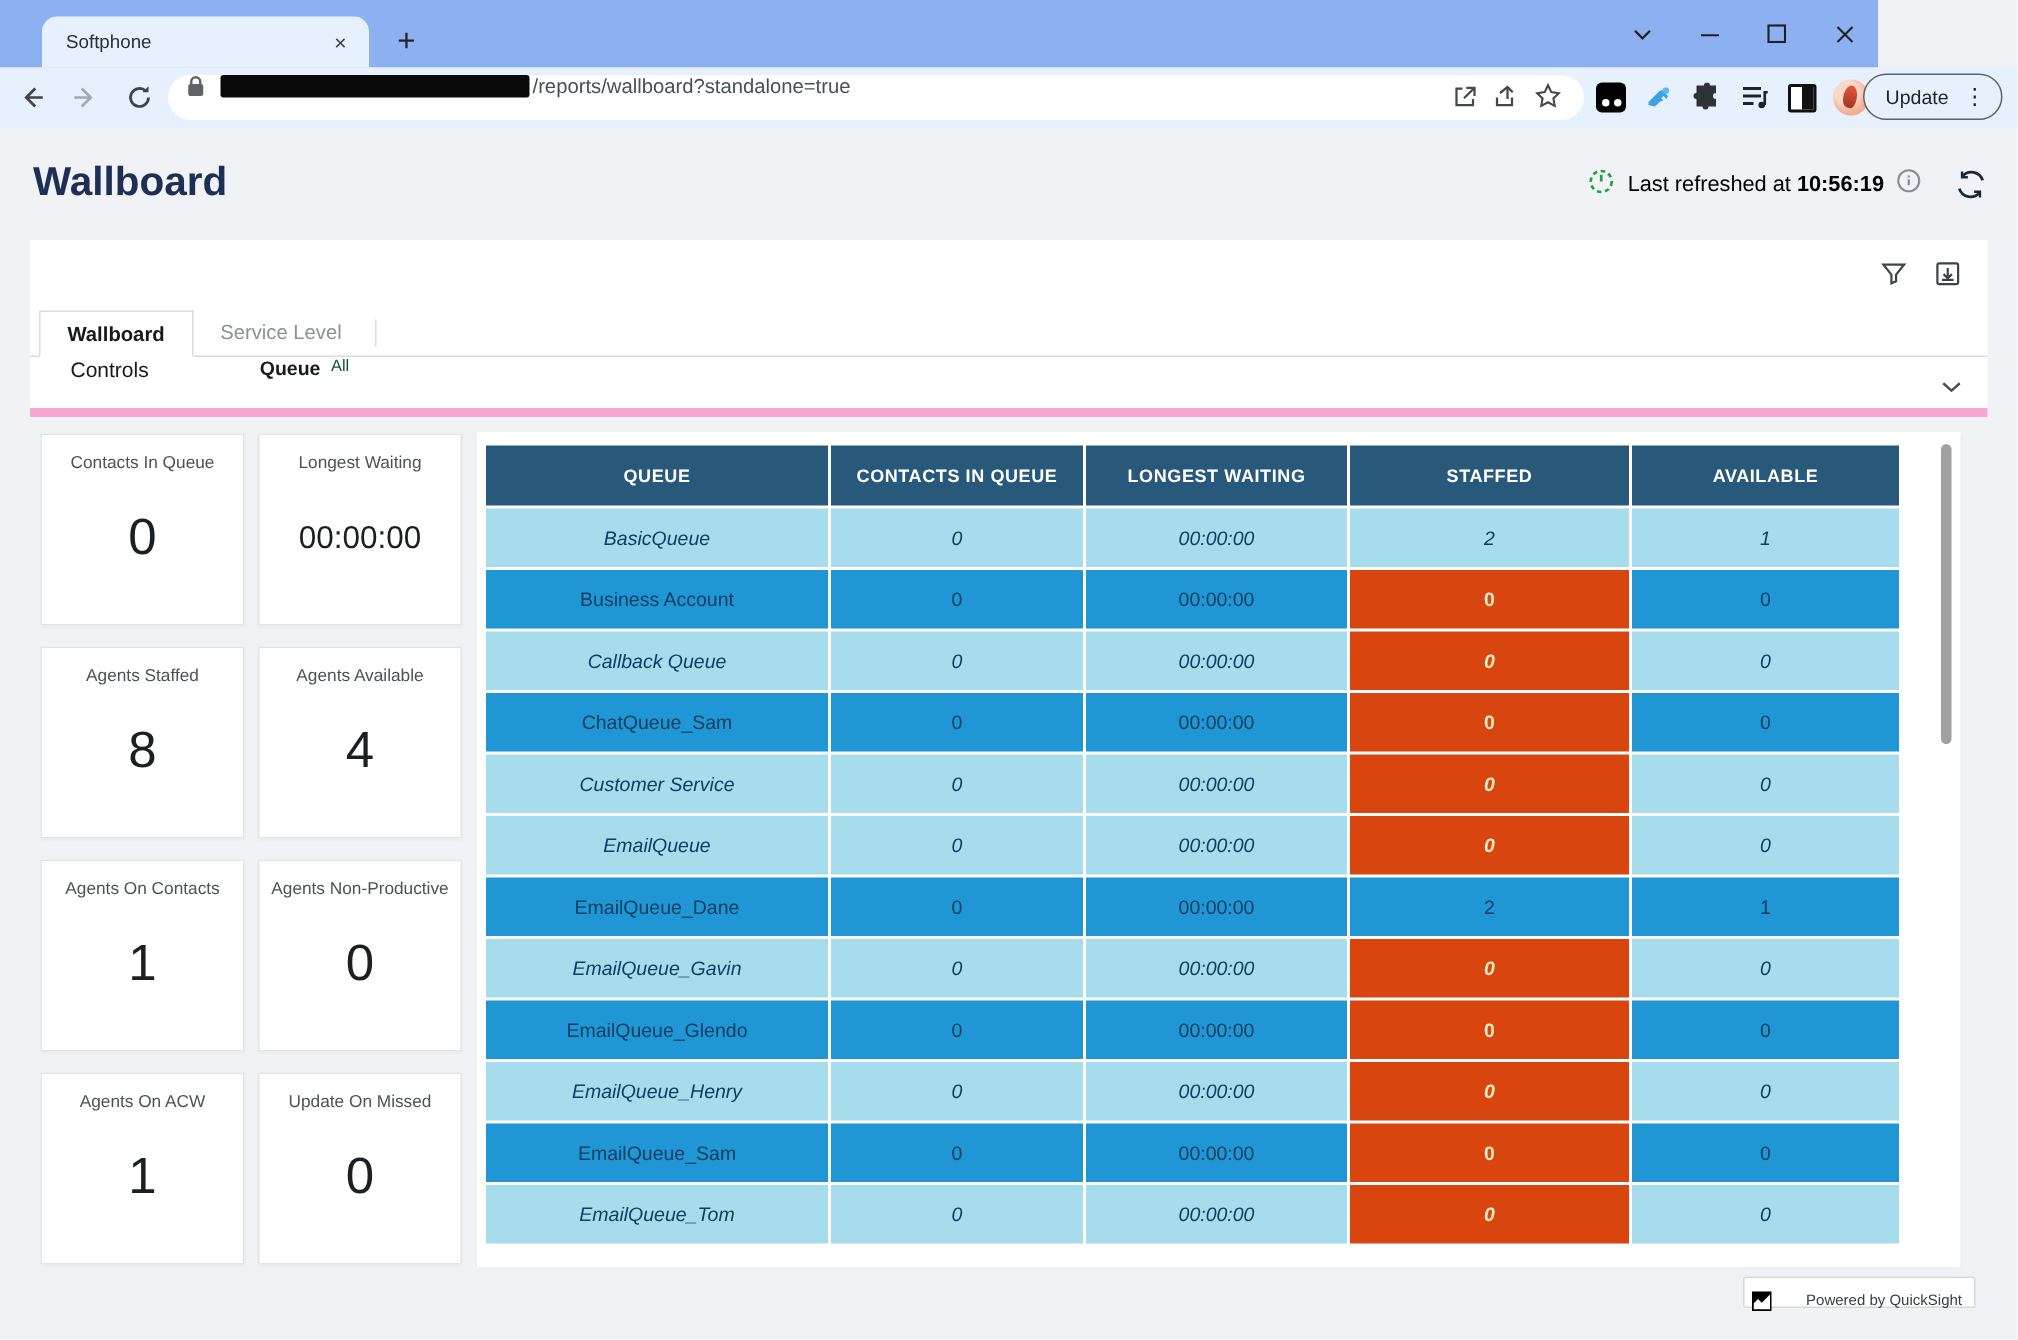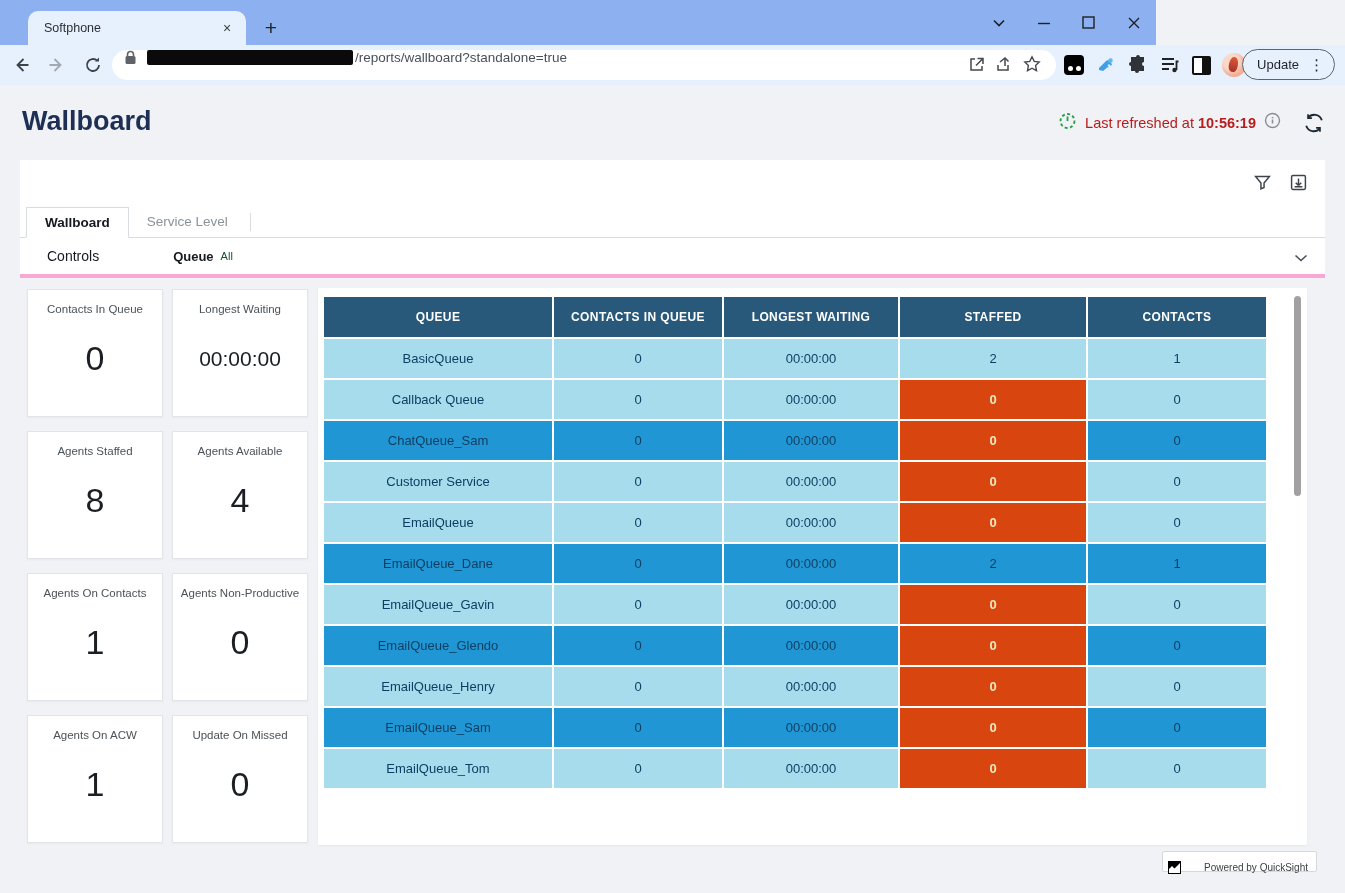--- a/index.html
+++ b/index.html
@@ -1,20 +1,20 @@
 <!DOCTYPE html>
 <html><head>
 <meta charset="utf-8">
 <style>
   * { margin:0; padding:0; box-sizing:border-box; }
   html,body { width:1345px; height:893px; font-family:"Liberation Sans", sans-serif; }
   .screen { position:relative; width:1345px; height:893px; overflow:hidden; background:#f1f2f5; }
 
   
-  .titlebar { position:absolute; left:0; top:0; width:1156px; height:45px; background:#8db1f0;text-decoration:underline; }
+  .titlebar { position:absolute; left:0; top:0; width:1252px; height:45px; background:#8db1f0;text-decoration:underline; }
   .browser-tab { position:absolute; left:28px; top:11px; width:218px; height:34px;
     background:#e7f0fd; border-radius:10px 10px 0 0; display:flex; align-items:center; padding:0 10px 0 16px; }
   .tab-title { font-size:12.5px; color:#2c2f33; flex:1; white-space:nowrap; overflow:hidden; }
   .tab-close { width:18px; height:18px; display:flex; align-items:center; justify-content:center;
     font-size:14px; color:#3c4043; border-radius:50%; cursor:default; }
   .newtab { position:absolute; left:258px; top:15px; width:26px; height:26px; display:flex;
     align-items:center; justify-content:center; font-size:21px; color:#23262b; border-radius:50%; }
   .win-controls { position:absolute; right:0; top:0; height:45px; display:flex; align-items:center; }
   .win-btn { width:45px; height:45px; display:flex; align-items:center; justify-content:center; }
 
@@ -39,37 +39,37 @@
     border-radius:50% 60% 40% 50%; background:linear-gradient(180deg,#e2593a,#a33427); transform:rotate(14deg); }
   .update-pill { position:absolute; right:10px; top:49px; height:31px; border:1px solid #5f6368;
     border-radius:16px; background:#e7f0fd; display:flex; align-items:center; padding:0 6px 0 14px; gap:6px; }
   .update-label { font-size:13px; color:#1f2227; }
   .kebab { font-size:15px; color:#1f2227; letter-spacing:0; line-height:1; padding:0 4px; }
 
   
   .page { position:absolute; left:0; top:85px; width:1345px; height:808px; background:#f1f2f5; }
   .page-title { position:absolute; left:22px; top:21px; font-size:27px; font-weight:bold; color:#1e2f55; }
   .refresh-cluster { position:absolute; right:20px; top:26px; display:flex; align-items:center; gap:8px; }
-  .lr-text { font-size:14.5px; color:#b91c1c; }
+  .lr-text { font-size:14.5px; color:#000000; }
   .lr-text b { font-weight:bold; }
   .refresh-btn { margin-left:14px; display:flex; align-items:center; }
 
   .panel { position:absolute; left:20px; top:75px; width:1305px; height:118px; background:#ffffff; }
   .panel-icons { position:absolute; right:16px; top:11px; display:flex; gap:14px; }
   .panel-ic { width:22px; height:22px; display:flex; align-items:center; justify-content:center; }
 
   .tabs-row { position:absolute; left:0; bottom:40px; width:100%; height:31px; border-bottom:1px solid #d8dbe0;
     display:flex; align-items:flex-end; padding-left:6px; }
   .qtab { height:31px; display:flex; align-items:center; padding:0 18px; font-size:13.5px; }
   .qtab.active { background:#fff; border:1px solid #d8dbe0; border-bottom:1px solid #fff; font-weight:bold; color:#16191f; margin-bottom:-1px; }
   .qtab.inactive { color:#8b9298; }
   .tab-divider { width:1px; height:18px; background:#d8dbe0; margin:0 0 6px 4px; }
 
-  .controls-row { position:absolute; left:0; bottom:0; width:100%; height:40px; border-bottom:4px solid #f9a8d4;
-    display:flex; align-items:center; }
+  .controls-row { position:absolute; left:0; bottom:0; width:100%; height:40px; border-bottom:6px solid #f9a8d4;
+    display:flex; align-items:flex-start; }
   .controls-label { font-size:14px; color:#16191f; margin-left:27px; }
   .control-name { font-size:13px; font-weight:bold; color:#16191f; margin-left:74px; }
   .control-value { font-size:11px; color:#14532d; margin-left:7px; }
   .controls-chevron { position:absolute; right:16px; top:12px; }
 
   
   .kpi-grid { position:absolute; left:27px; top:204px; width:282px; display:grid;
     grid-template-columns:136px 136px; grid-auto-rows:128px; gap:14px 9px; }
   .kpi-card { background:#fff; border:1px solid #e2e4e7; box-shadow:0 1px 2px rgba(0,0,0,0.04);
     display:flex; flex-direction:column; align-items:center; }
@@ -81,21 +81,21 @@
   .table-card { position:absolute; left:318px; top:203px; width:989px; height:557px; background:#ffffff;
     box-shadow:0 1px 2px rgba(0,0,0,0.05); overflow:hidden; }
   .tbl-wrap { position:absolute; left:4px; top:7px; width:952px; height:550px; overflow:hidden; }
   table.queues { border-collapse:separate; border-spacing:2px; table-layout:fixed; width:946px; }
   table.queues th { background:#28597b; color:#ffffff; font-size:12px; font-weight:bold; letter-spacing:0.4px;
     height:40px; text-align:center; }
   table.queues td { height:39px; text-align:center; font-size:13px; color:#0e3f63; }
   table.queues col:nth-child(1){ width:228px; } table.queues col:nth-child(2){ width:168px; }
   table.queues col:nth-child(3){ width:174px; } table.queues col:nth-child(4){ width:186px; }
   table.queues col:nth-child(5){ width:178px; }
-  tr.light td { background:#a6dcec; }
+  tr.light td { background:#a6dcec;font-style:italic; }
   tr.medium td { background:#2097d4; }
   td.alert { background:#d8450f !important; color:#f2eabf !important; font-weight:bold; }
   .tbl-scrollbar { position:absolute; right:6px; top:8px; width:7px; height:200px; background:#a1a1a1; border-radius:4px; }
 
   .qs-badge { position:absolute; right:28px; top:766px; height:21px; background:#fff; border:1px solid #d5d8dc;
     border-radius:2px; display:flex; align-items:center; padding:12px 8px 0 5px; gap:23px; }
   .qs-logo { width:13px; height:13px; background:#000; position:relative; }
   .qs-logo svg { position:absolute; left:1px; top:1px; }
   .qs-text { font-size:10px; color:#3a3f44; }
 </style>
@@ -318,30 +318,37 @@
               <col>
               <col>
               <col>
             </colgroup>
           <thead>
               <tr id="queueHead">
                 <th>QUEUE</th>
                 <th>CONTACTS IN QUEUE</th>
                 <th>LONGEST WAITING</th>
                 <th>STAFFED</th>
-                <th>CONTACTS</th>
+                <th>AVAILABLE</th>
               </tr>
             </thead>
           <tbody id="queueBody">
               <tr class="light">
                 <td>BasicQueue</td>
                 <td>0</td>
                 <td>00:00:00</td>
                 <td>2</td>
                 <td>1</td>
+              </tr>
+              <tr class="medium">
+                <td>Business Account</td>
+                <td>0</td>
+                <td>00:00:00</td>
+                <td class="alert">0</td>
+                <td>0</td>
               </tr>
               <tr class="light">
                 <td>Callback Queue</td>
                 <td>0</td>
                 <td>00:00:00</td>
                 <td class="alert">0</td>
                 <td>0</td>
               </tr>
               <tr class="medium">
                 <td>ChatQueue_Sam</td>

